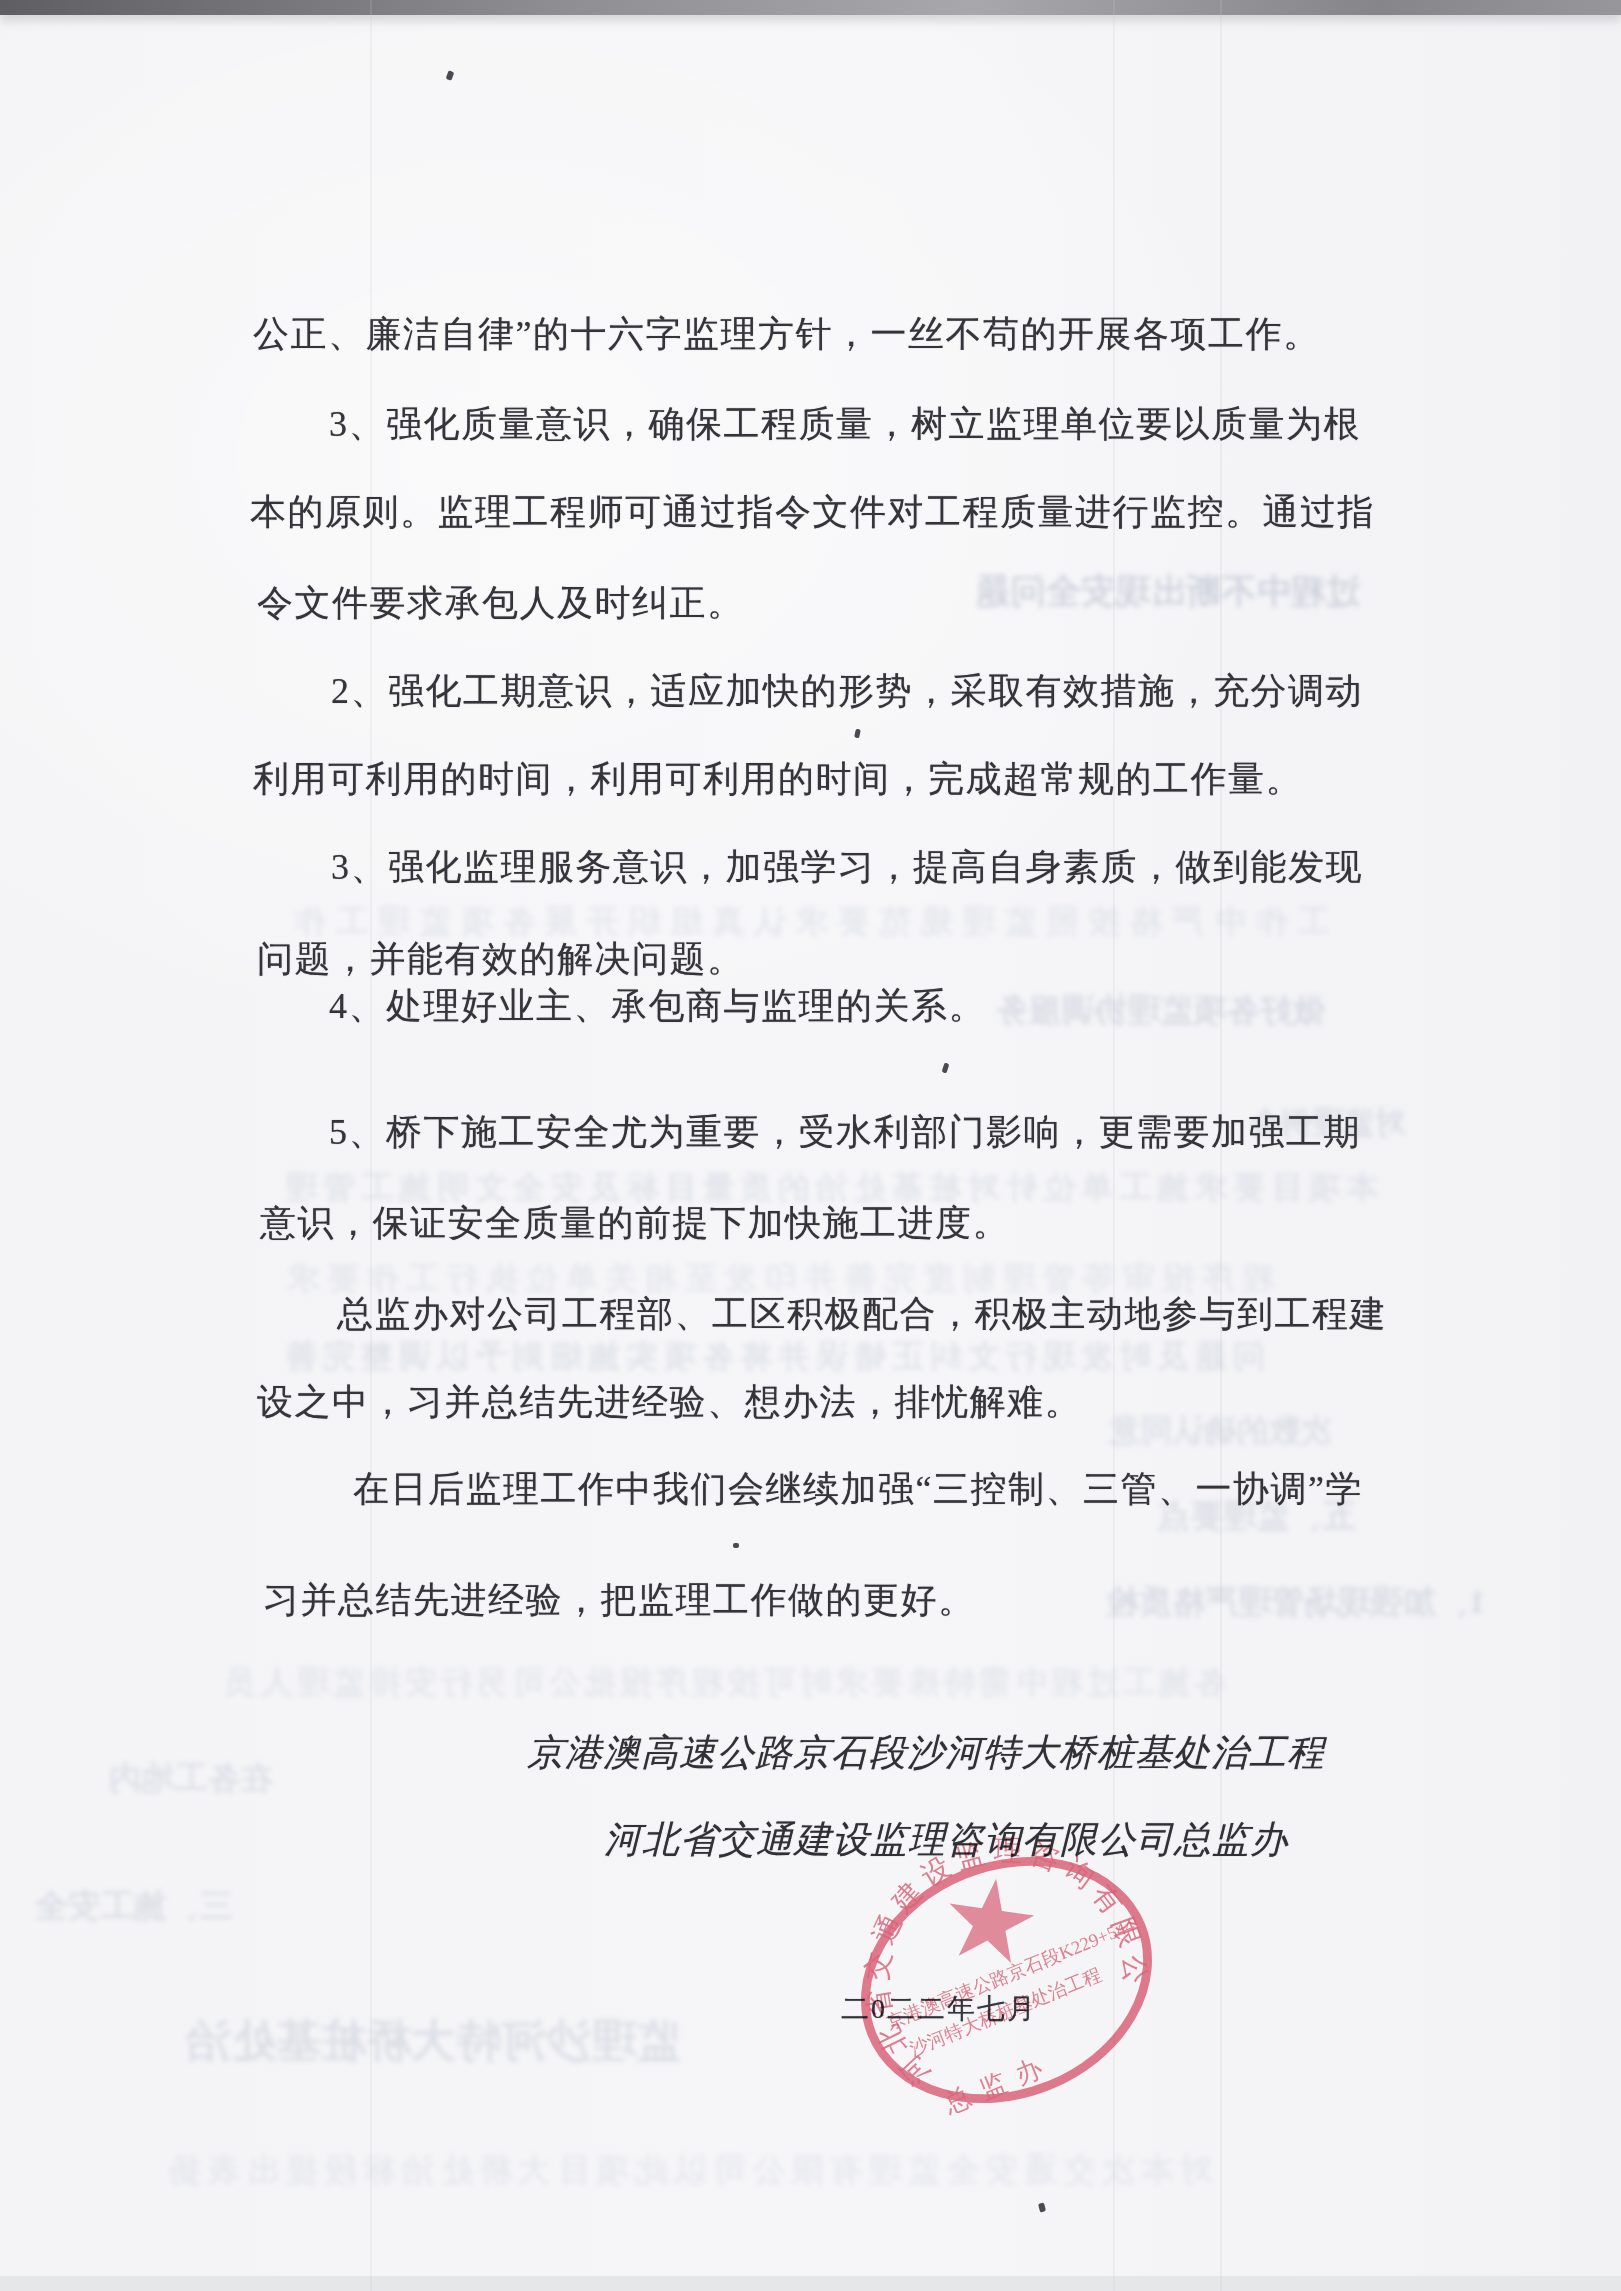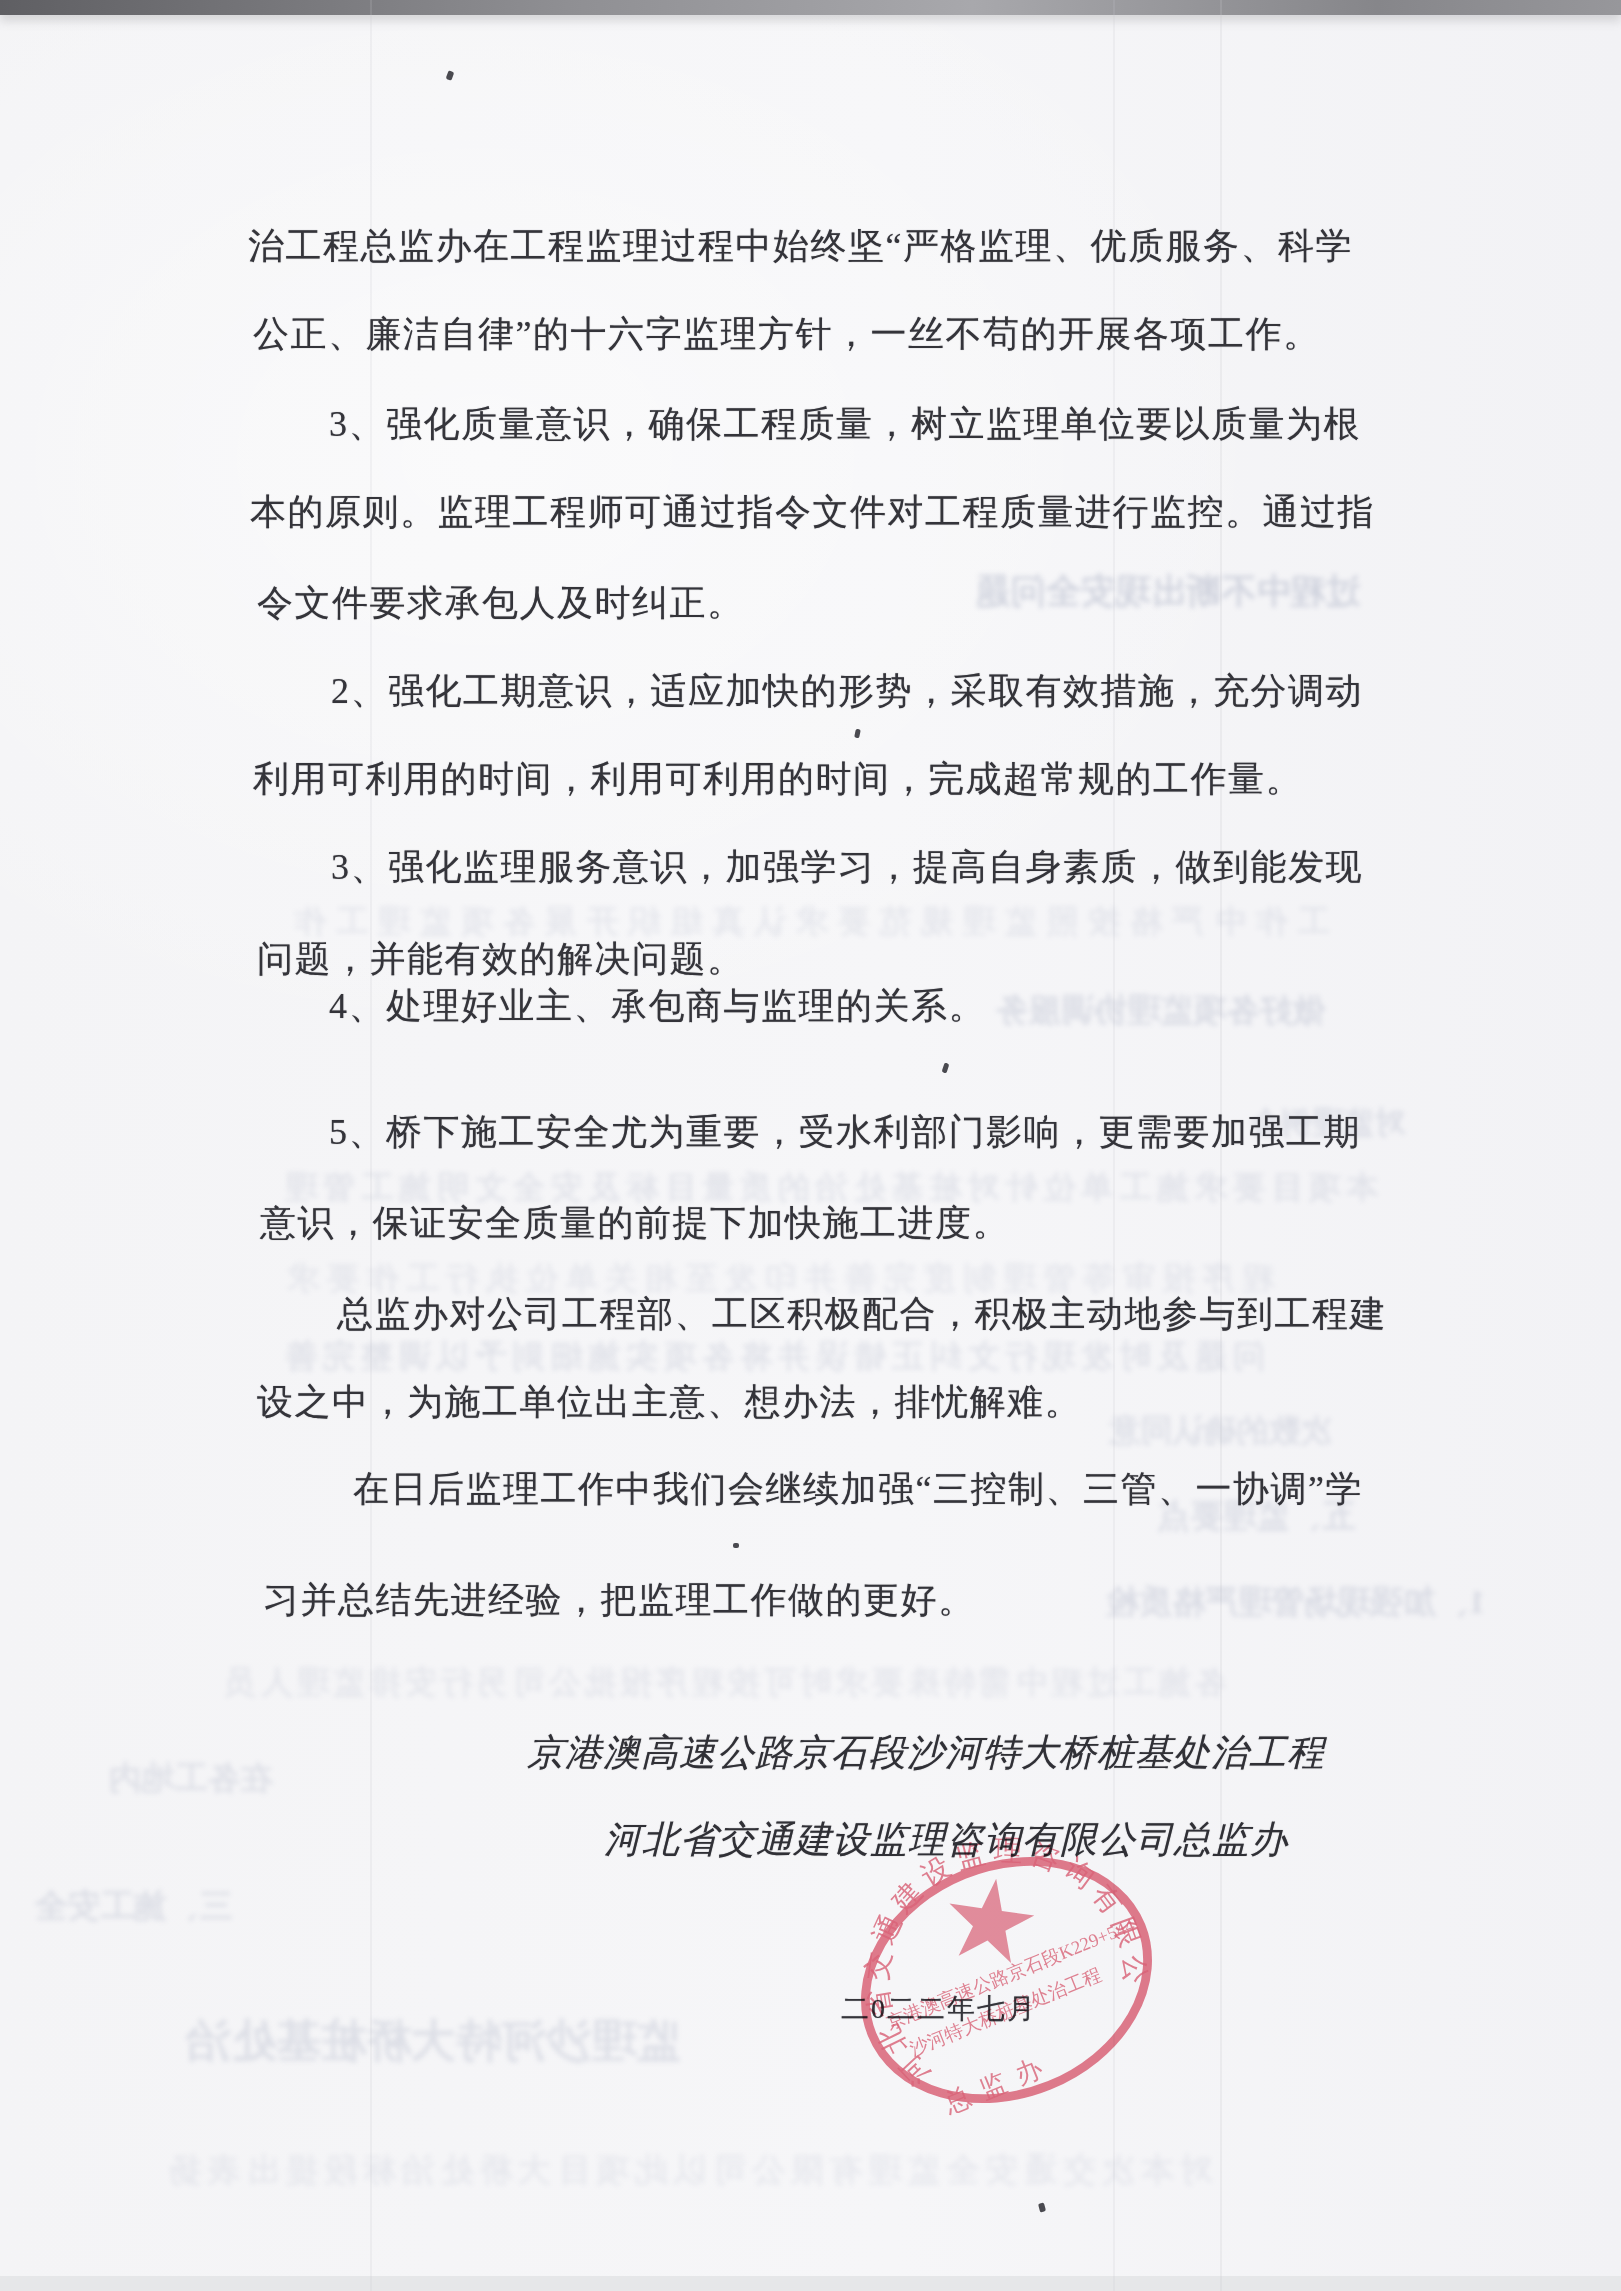--- a/index.html
+++ b/index.html
@@ -71,34 +71,33 @@
   <div class="bleed" style="left:279px;top:1335px;font-size:32px;opacity:.16;letter-spacing:5.9px">问题及时发现行文纠正错误并将各项实施细则予以调整完善</div>
   <div class="bleed" style="left:1108px;top:1409px;font-size:32px;opacity:.18">次数的确认同意</div>
   <div class="bleed" style="left:1157px;top:1494px;font-size:33px;opacity:.20">五、监理要点</div>
   <div class="bleed" style="left:1106px;top:1580px;font-size:33px;opacity:.22">1、加强现场管理严格质检</div>
   <div class="bleed" style="left:221px;top:1661px;font-size:32px;opacity:.13;letter-spacing:3.9px">各施工过程中需特殊要求时可按程序报批公司另行安排监理人员</div>
   <div class="bleed" style="left:108px;top:1756px;font-size:33px;opacity:.18">在各工地内</div>
   <div class="bleed" style="left:34px;top:1884px;font-size:33px;opacity:.20">三、施工安全</div>
   <div class="bleed" style="left:186px;top:2011px;font-size:45px;opacity:.20;font-weight:700">监理沙河特大桥桩基处治</div>
   <div class="bleed" style="left:162px;top:2148px;font-size:33px;opacity:.11;letter-spacing:5.9px">对本次交通安全监理有限公司以此项目大桥处治标段提出表扬</div>
 
-  <div class="line" style="left:248px;top:222px">治工程总监办在工程监理过程中始终坚“严格监理、优质服务、科学</div>
   <div class="line" style="left:253px;top:310px">公正、廉洁自律”的十六字监理方针，一丝不苟的开展各项工作。</div>
   <div class="line" style="left:329px;top:400px">3、强化质量意识，确保工程质量，树立监理单位要以质量为根</div>
   <div class="line" style="left:257px;top:579px">令文件要求承包人及时纠正。</div>
   <div class="line" style="left:250px;top:488px">本的原则。监理工程师可通过指令文件对工程质量进行监控。通过指</div>
   <div class="line" style="left:331px;top:667px">2、强化工期意识，适应加快的形势，采取有效措施，充分调动</div>
   <div class="line" style="left:253px;top:755px">利用可利用的时间，利用可利用的时间，完成超常规的工作量。</div>
   <div class="line" style="left:331px;top:843px">3、强化监理服务意识，加强学习，提高自身素质，做到能发现</div>
   <div class="line" style="left:257px;top:935px">问题，并能有效的解决问题。</div>
   <div class="line" style="left:329px;top:982px">4、处理好业主、承包商与监理的关系。</div>
   <div class="line" style="left:329px;top:1108px">5、桥下施工安全尤为重要，受水利部门影响，更需要加强工期</div>
   <div class="line" style="left:260px;top:1199px">意识，保证安全质量的前提下加快施工进度。</div>
   <div class="line" style="left:337px;top:1290px">总监办对公司工程部、工区积极配合，积极主动地参与到工程建</div>
-  <div class="line" style="left:257px;top:1378px">设之中，为施工单位出主意、想办法，排忧解难。</div>
+  <div class="line" style="left:257px;top:1378px">设之中，习并总结先进经验、想办法，排忧解难。</div>
   <div class="line" style="left:353px;top:1465px">在日后监理工作中我们会继续加强“三控制、三管、一协调”学</div>
   <div class="line" style="left:263px;top:1576px">习并总结先进经验，把监理工作做的更好。</div>
 
   <div class="sig" style="left:527px;top:1728px">京港澳高速公路京石段沙河特大桥桩基处治工程</div>
   <div class="sig" style="left:604px;top:1815px">河北省交通建设监理咨询有限公司总监办</div>
   <div class="date" style="left:841px;top:1990px">二0二二年七月</div>
 
   <svg id="seal" width="343" height="294" viewBox="0 0 350 300">
     <g transform="rotate(-22 175 148)" fill="#dd5168" stroke="none">
       <ellipse cx="175" cy="148" rx="148" ry="116" fill="none" stroke="#dd5168" stroke-width="9" stroke-opacity=".85"></ellipse>

